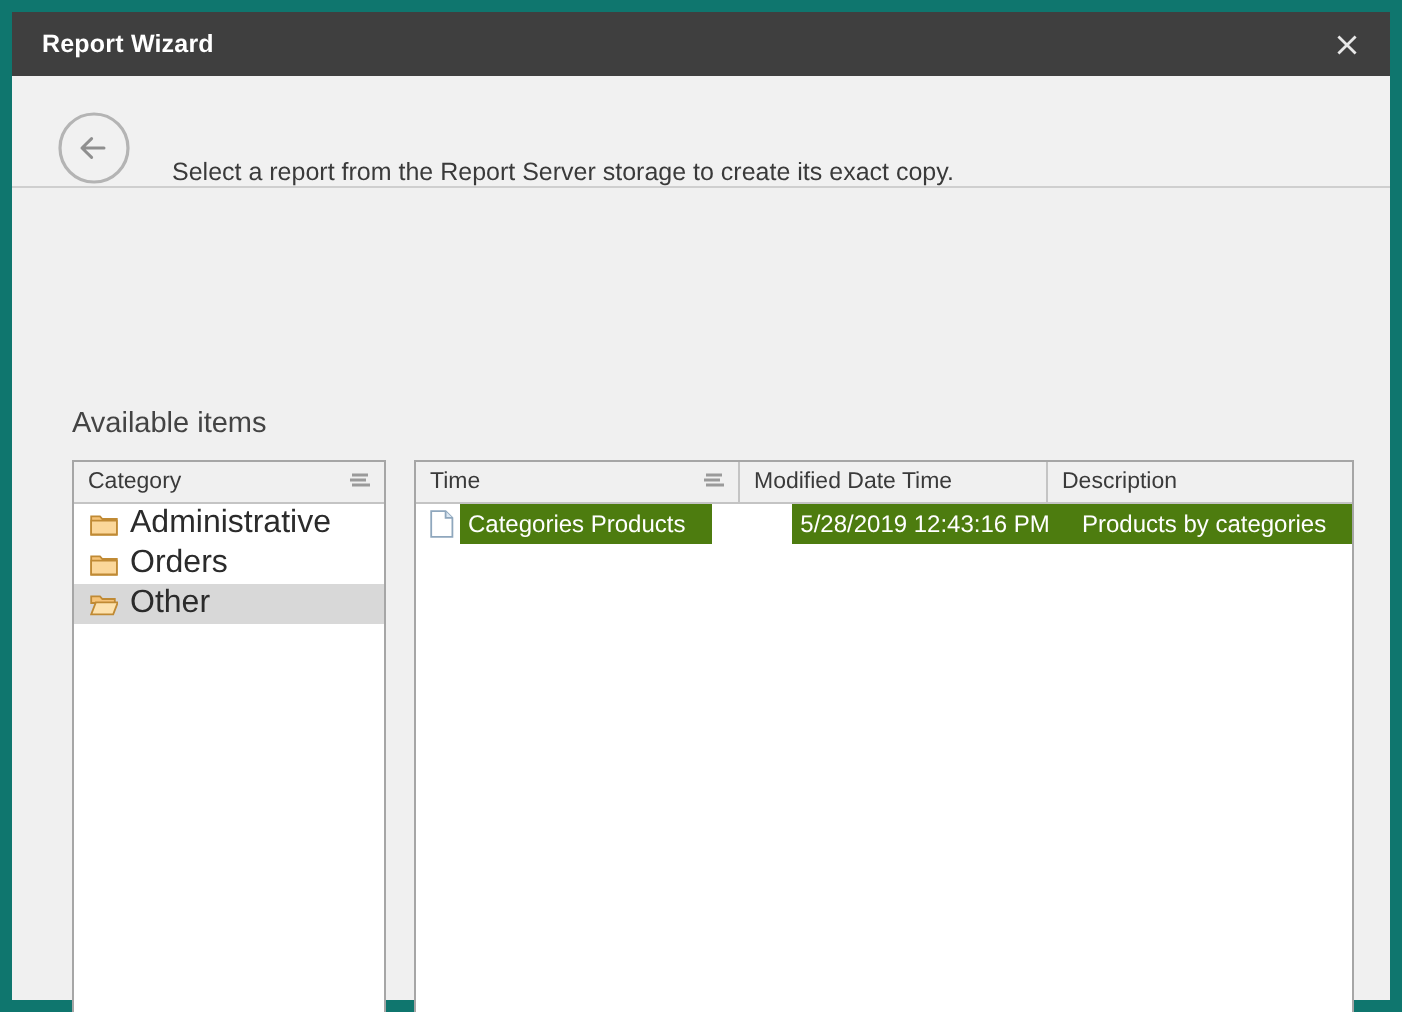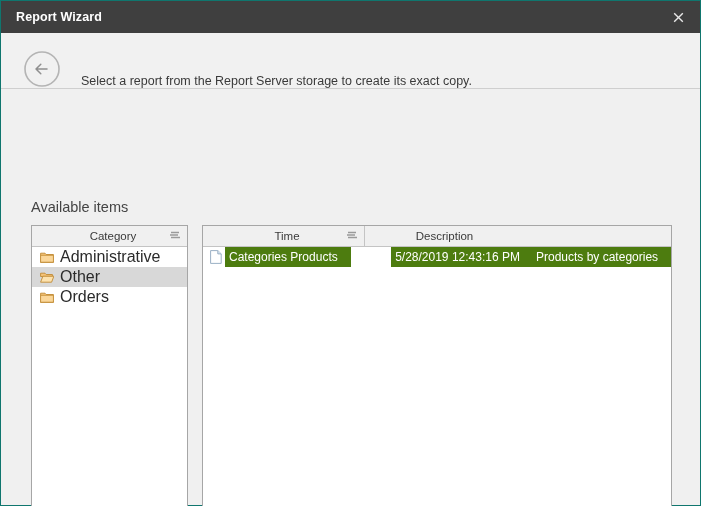--- a/index.html
+++ b/index.html
@@ -12,21 +12,21 @@
     overflow: hidden;
   }
 
   #dialog {
     position: absolute;
     left: 0; top: 0;
     width: 701px;
     height: 506px;
     box-sizing: border-box;
     background: #f0f0f0;
-    border: 1px solid #0f766e;
+    border: 6px solid #0f766e;
     display: flex;
     flex-direction: column;
   }
 
   
   #titlebar {
     height: 32px;
     background: #3f3f3f;
     display: flex;
     align-items: center;
@@ -124,21 +124,20 @@
     box-sizing: border-box;
     height: 21px;
     display: flex;
     align-items: center;
     padding-left: 7px;
     border-right: 1px solid #c4c4c4;
     position: relative;
     overflow: hidden;
     white-space: nowrap;
     cursor: default;
-    justify-content: center;
   }
   .col-head:last-child { border-right: none; }
   .col-head .sort-glyph {
     position: absolute;
     right: 6px;
     top: 5px;
   }
 
   
   .cat-row {
@@ -222,46 +221,49 @@
         </div>
       </div>
       <div id="category-rows">
           <div class="cat-row">
             <svg class="folder-icon" width="14" height="12" viewBox="0 0 14 12">
               <path d="M0.6 2.2 h4.4 l1.2 1.3 h7.2 v7.9 h-12.8 z" fill="#f6c378" stroke="#c08a34" stroke-width="0.9"></path>
               <path d="M0.6 4.3 h12.8 v6.9 h-12.8 z" fill="#fbd79a" stroke="#c08a34" stroke-width="0.8"></path>
             </svg>
             <span>Administrative</span>
           </div>
+          <div class="cat-row">
+            <svg class="folder-icon" width="14" height="12" viewBox="0 0 14 12">
+              <path d="M0.6 2.2 h4.4 l1.2 1.3 h7.2 v7.9 h-12.8 z" fill="#f6c378" stroke="#c08a34" stroke-width="0.9"></path>
+              <path d="M0.6 4.3 h12.8 v6.9 h-12.8 z" fill="#fbd79a" stroke="#c08a34" stroke-width="0.8"></path>
+            </svg>
+            <span>Orders</span>
+          </div>
           <div class="cat-row selected">
             <svg class="folder-icon" width="14" height="12" viewBox="0 0 14 12">
               <path d="M0.6 2.2 h4.4 l1.2 1.3 h6.2 v2.0 h-11.8 z" fill="#f6c378" stroke="#c08a34" stroke-width="0.9"></path>
               <path d="M0.6 11.2 l2.3 -6.0 h11.0 l-2.3 6.0 z" fill="#fde2ae" stroke="#c08a34" stroke-width="0.9"></path>
             </svg>
             <span>Other</span>
-          </div>
-          <div class="cat-row">
-            <svg class="folder-icon" width="14" height="12" viewBox="0 0 14 12">
-              <path d="M0.6 2.2 h4.4 l1.2 1.3 h7.2 v7.9 h-12.8 z" fill="#f6c378" stroke="#c08a34" stroke-width="0.9"></path>
-              <path d="M0.6 4.3 h12.8 v6.9 h-12.8 z" fill="#fbd79a" stroke="#c08a34" stroke-width="0.8"></path>
-            </svg>
-            <span>Orders</span>
           </div>
         </div>
     </div>
 
     <div id="items-panel" class="list-panel">
       <div class="panel-header">
         <div class="col-head" style="width:162px;">
           <span>Time</span>
           <span class="sort-glyph">
             <svg width="12" height="10" viewBox="0 0 12 10">
               <path d="M2 1.5 H10 M1 4 H9 M2 6.5 H11" stroke="#9a9a9a" stroke-width="1.4" fill="none"></path>
             </svg>
           </span>
+        </div>
+        <div class="col-head" style="width:154px;">
+          <span>Modified Date Time</span>
         </div>
         <div class="col-head" style="width:152px;">
           <span>Description</span>
         </div>
       </div>
       <div id="item-rows">
           <div class="item-row selected">
             <div class="cell" style="width: 162px;">
               <svg class="doc-icon" width="12" height="14" viewBox="0 0 12 14">
                 <path d="M0.6 0.6 h7.2 l3.4 3.3 v9.5 h-10.6 z" fill="#ffffff" stroke="#8fa7bd" stroke-width="0.9"></path>

